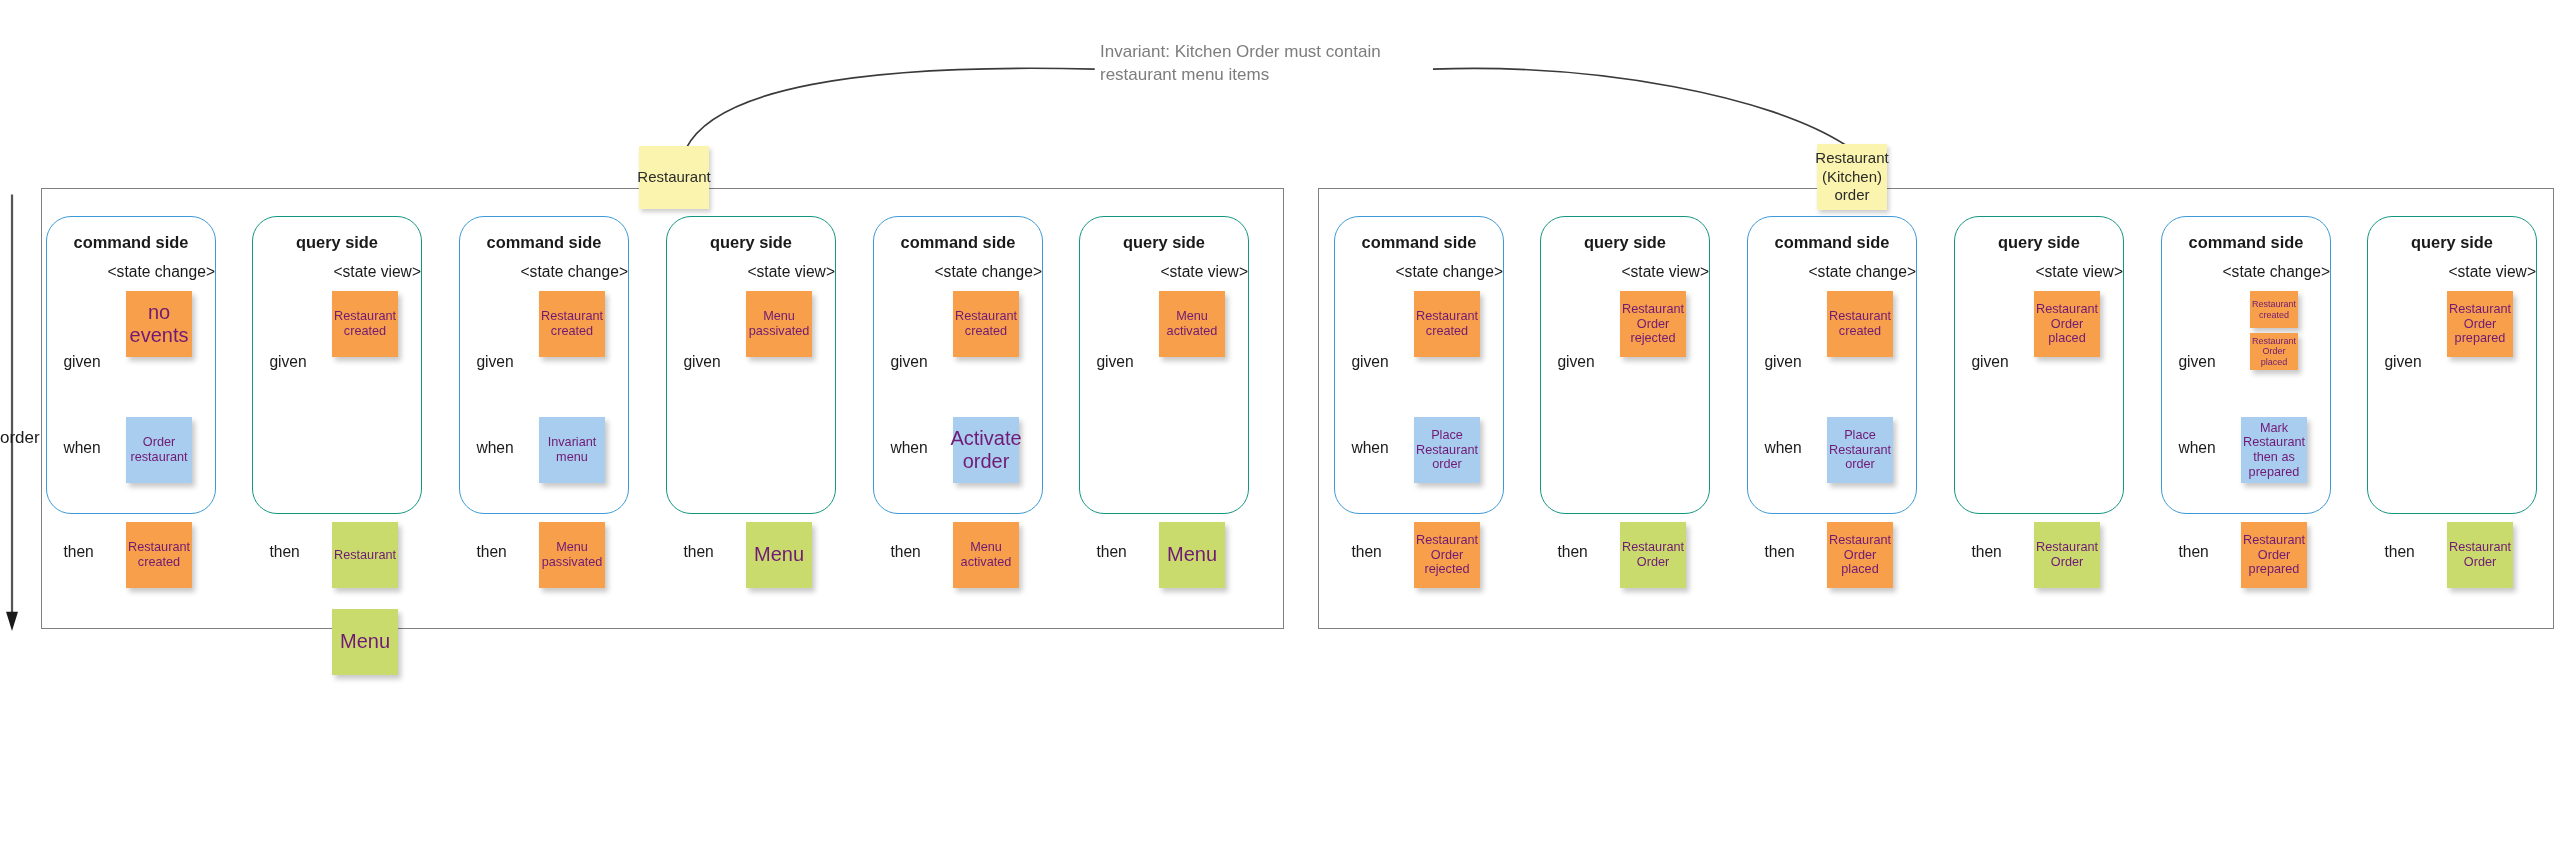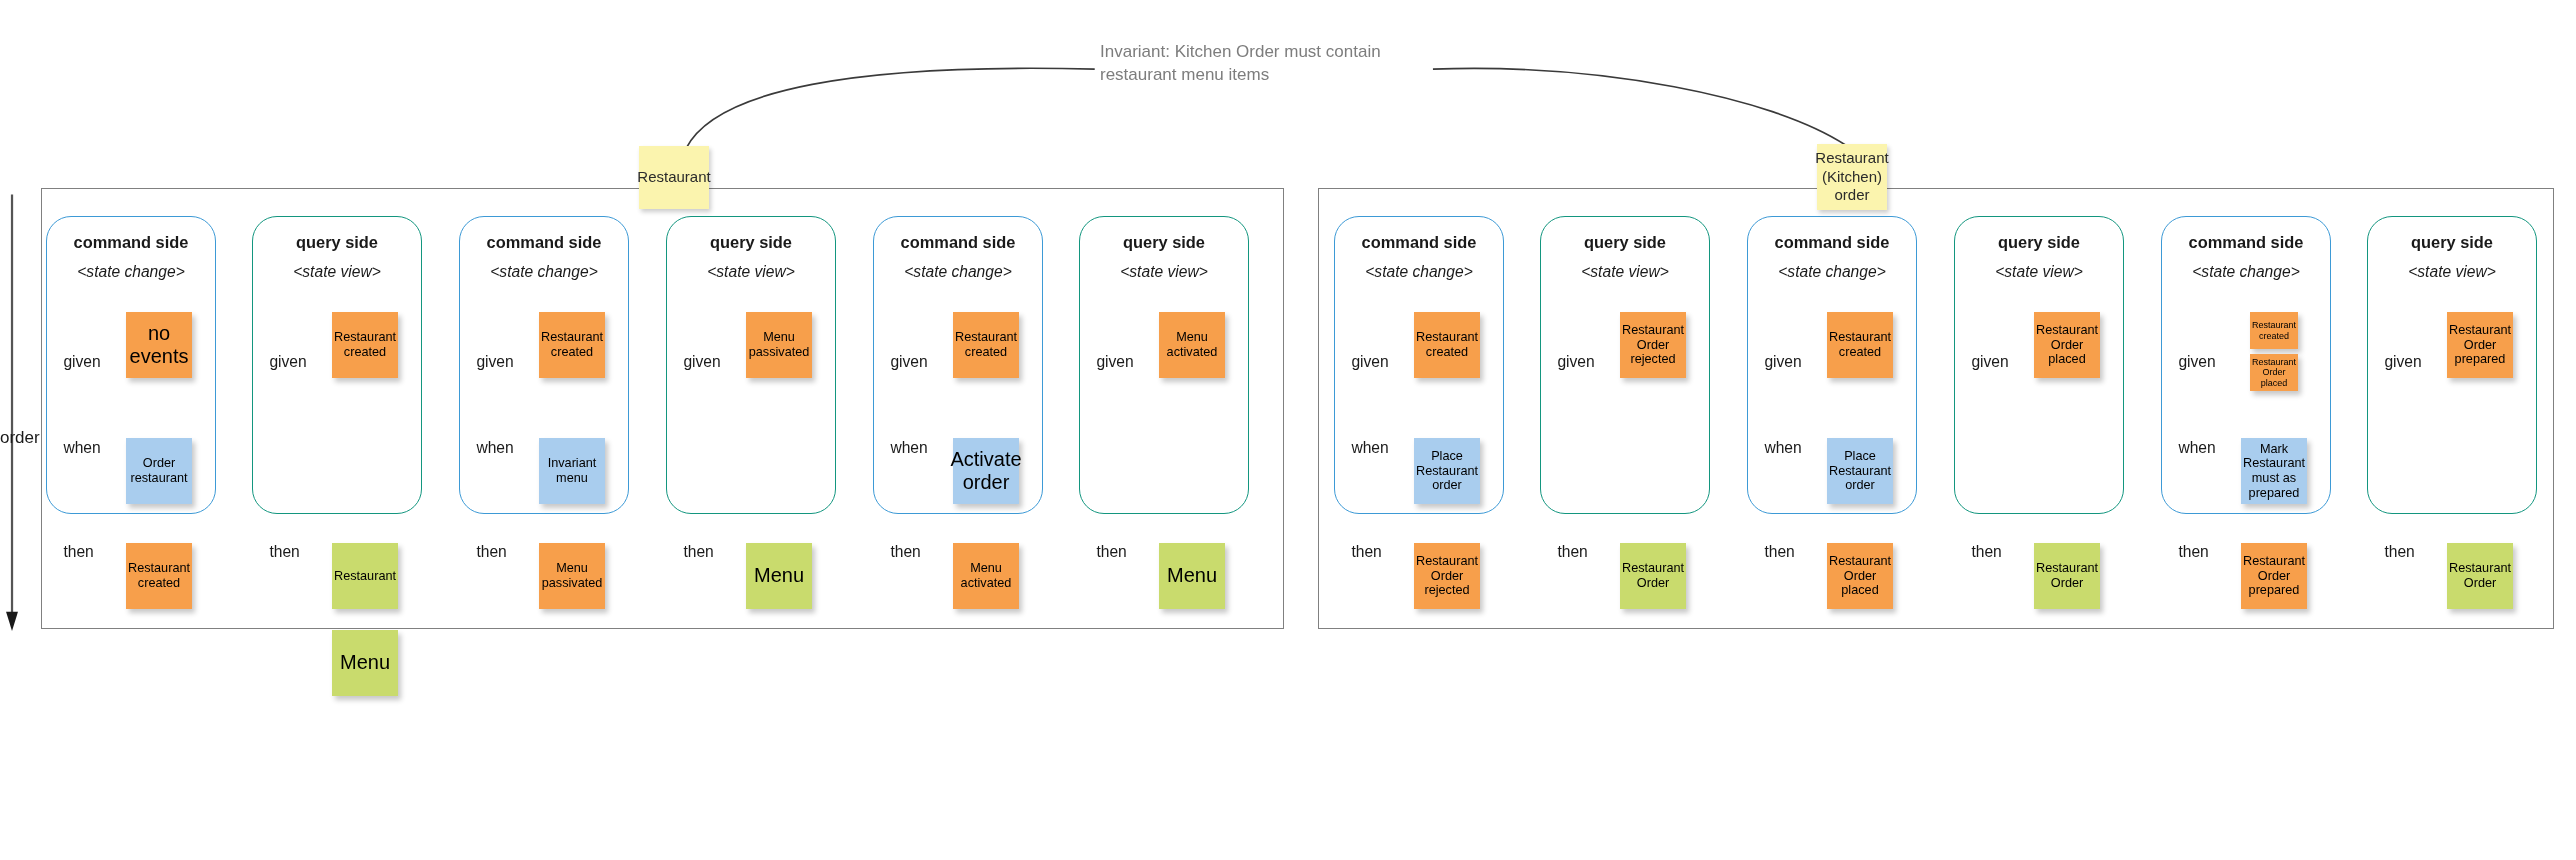--- a/index.html
+++ b/index.html
@@ -74,43 +74,42 @@
   }
   .panel.query { border-color: #13967f; }
 
   .panel-title {
     position: absolute; left: 0; right: 0; top: 16.4px;
     text-align: center;
     font-size: 16.4px; font-weight: bold; color: #1a1a1a;
   }
   .panel-subtitle {
     position: absolute; left: 0; right: 0; top: 46px;
-    text-align: center;
-    font-size: 15.6px; color: #1a1a1a; font-style: italic;
+    text-align: right;
+    font-size: 15.6px; color: #1a1a1a;
   }
 
   .row-label {
     position: absolute;
     font-size: 15.6px; color: #1a1a1a;
     left: 16.4px;
     text-align: left;
   }
 
   
   .note {
     position: absolute;
     display: flex; align-items: center; justify-content: center;
     text-align: center;
-    color: #000000;
+    color: #701a75;
     box-shadow: 3px 3.7px 5.2px rgba(0,0,0,.22);
     white-space: pre-line;
     line-height: 1.16;
     box-sizing: border-box;
     padding: 0;
-    margin-top: 21px;
   }
   .note.event   { background: #f79f4b; }
   .note.command { background: #a9cdee; }
   .note.view    { background: #c9db6d; }
 
   .note.sz-std   { width: 66px;  height: 66px;  font-size: 12.7px; }
   .note.sz-big   { width: 66px;  height: 66px;  font-size: 20px; }
   .note.sz-small { width: 48px;  height: 37px;  font-size: 9px; }
 </style>
 </head>
@@ -265,21 +264,21 @@
         <div class="panel-subtitle">&lt;state change&gt;</div>
         <div class="row-label" style="top: 136px;">given</div>
         <div class="note event sz-small" style="top: 74px; left: 88px;">Restaurant
 created</div>
         <div class="note event sz-small" style="top: 116px; left: 88px;">Restaurant
 Order
 placed</div>
         <div class="row-label" style="top: 222px;">when</div>
         <div class="note command sz-std" style="top: 200px; left: 79px;">Mark
 Restaurant
-must as
+then as
 prepared</div>
         <div class="row-label" style="top: 326px;">then</div>
         <div class="note event sz-std" style="top: 305px; left: 79px;">Restaurant
 Order
 prepared</div>
       </div>
       <div class="panel query" style="left: 2367px;">
         <div class="panel-title">query side</div>
         <div class="panel-subtitle">&lt;state view&gt;</div>
         <div class="row-label" style="top: 136px;">given</div>

